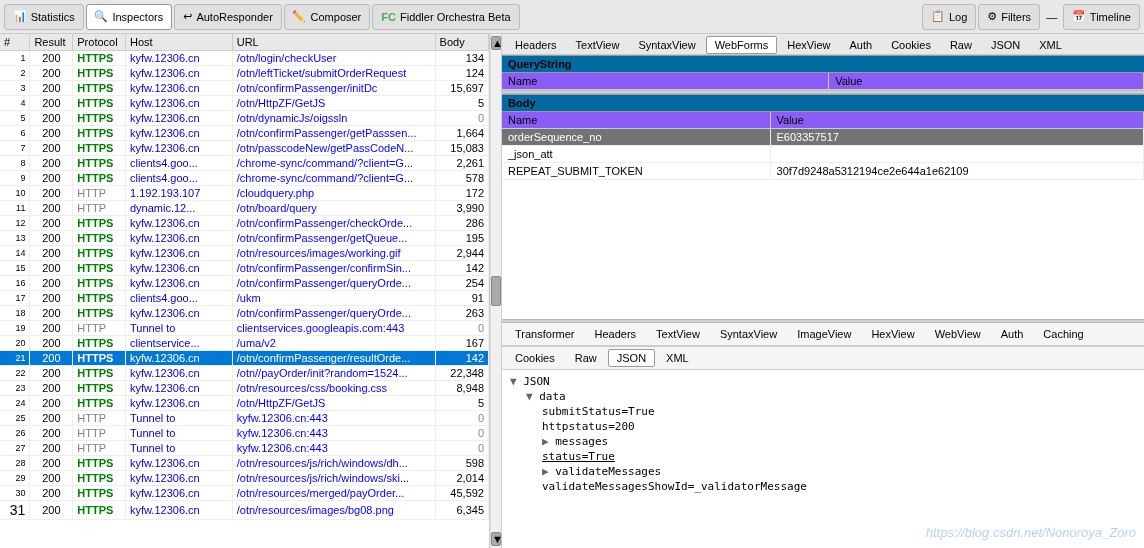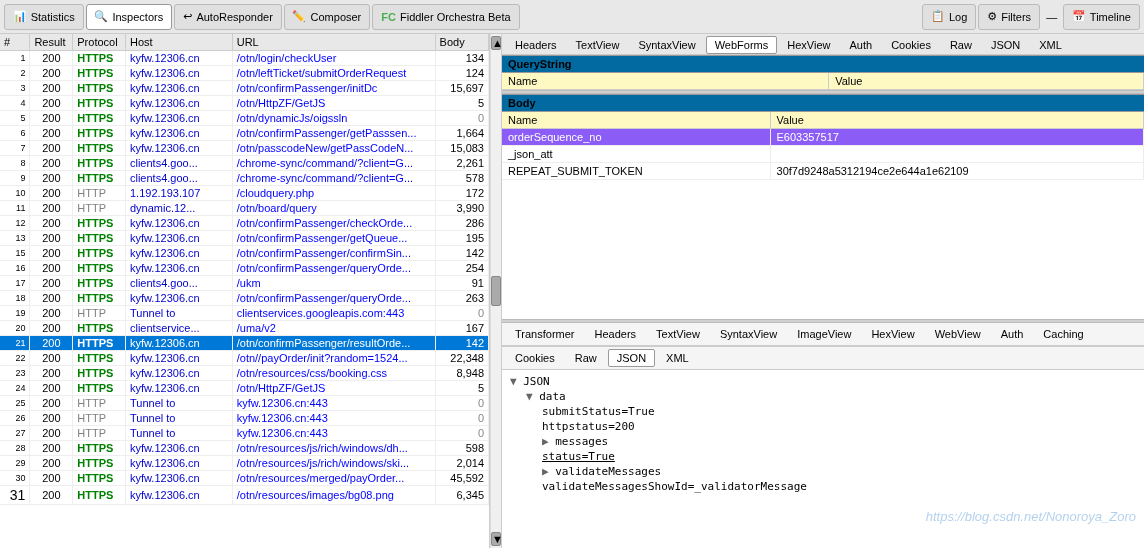--- a/index.html
+++ b/index.html
@@ -145,35 +145,35 @@
       border-bottom: 1px solid #999;
       border-top: 1px solid #999;
     }
 
     .data-table {
       width: 100%;
       border-collapse: collapse;
       font-size: 11px;
     }
     .data-table thead tr {
-      background: #fef9c3;
+      background: #8b5cf6;
     }
     .data-table thead th {
       padding: 2px 6px;
       text-align: left;
       border-right: 1px solid #ccc;
       border-bottom: 1px solid #ccc;
       font-weight: normal;
     }
     .data-table tbody tr { border-bottom: 1px solid #eee; }
     .data-table tbody td {
       padding: 2px 6px;
       border-right: 1px solid #eee;
     }
-    .data-table tbody tr.selected-row td { background: #8b5cf6; color: #fff; }
+    .data-table tbody tr.selected-row td { background: #737373; color: #fff; }
 
     
     .h-splitter {
       height: 4px;
       background: #d0d0d0;
       border-top: 1px solid #bbb;
       border-bottom: 1px solid #bbb;
       cursor: ns-resize;
     }
 
@@ -213,21 +213,21 @@
     .tree-item {
       padding: 1px 0;
       white-space: nowrap;
     }
     .tree-key { color: #000; }
     .tree-arrow { color: #666; cursor: pointer; }
 
     
     .watermark {
       position: absolute;
-      bottom: 24px;
+      bottom: 8px;
       right: 8px;
       color: rgba(0,100,200,0.3);
       font-size: 13px;
       font-style: italic;
       pointer-events: none;
     }
   </style>
 </head>
 <body>
 
@@ -382,20 +382,28 @@
                 <td class="col-url url-link">/otn/confirmPassenger/checkOrde...</td>
                 <td class="col-body">286</td>
               </tr>
               <tr>
                 <td class="col-num" style="font-size: 9px;">13</td>
                 <td class="col-result status-200">200</td>
                 <td class="col-protocol proto-https">HTTPS</td>
                 <td class="col-host" style="color: rgb(0, 0, 204);">kyfw.12306.cn</td>
                 <td class="col-url url-link">/otn/confirmPassenger/getQueue...</td>
                 <td class="col-body">195</td>
+              </tr>
+              <tr>
+                <td class="col-num" style="font-size: 9px;">14</td>
+                <td class="col-result status-200">200</td>
+                <td class="col-protocol proto-https">HTTPS</td>
+                <td class="col-host" style="color: rgb(0, 0, 204);">kyfw.12306.cn</td>
+                <td class="col-url url-link">/otn/resources/images/working.gif</td>
+                <td class="col-body">2,944</td>
               </tr>
               <tr>
                 <td class="col-num" style="font-size: 9px;">15</td>
                 <td class="col-result status-200">200</td>
                 <td class="col-protocol proto-https">HTTPS</td>
                 <td class="col-host" style="color: rgb(0, 0, 204);">kyfw.12306.cn</td>
                 <td class="col-url url-link">/otn/confirmPassenger/confirmSin...</td>
                 <td class="col-body">142</td>
               </tr>
               <tr>

